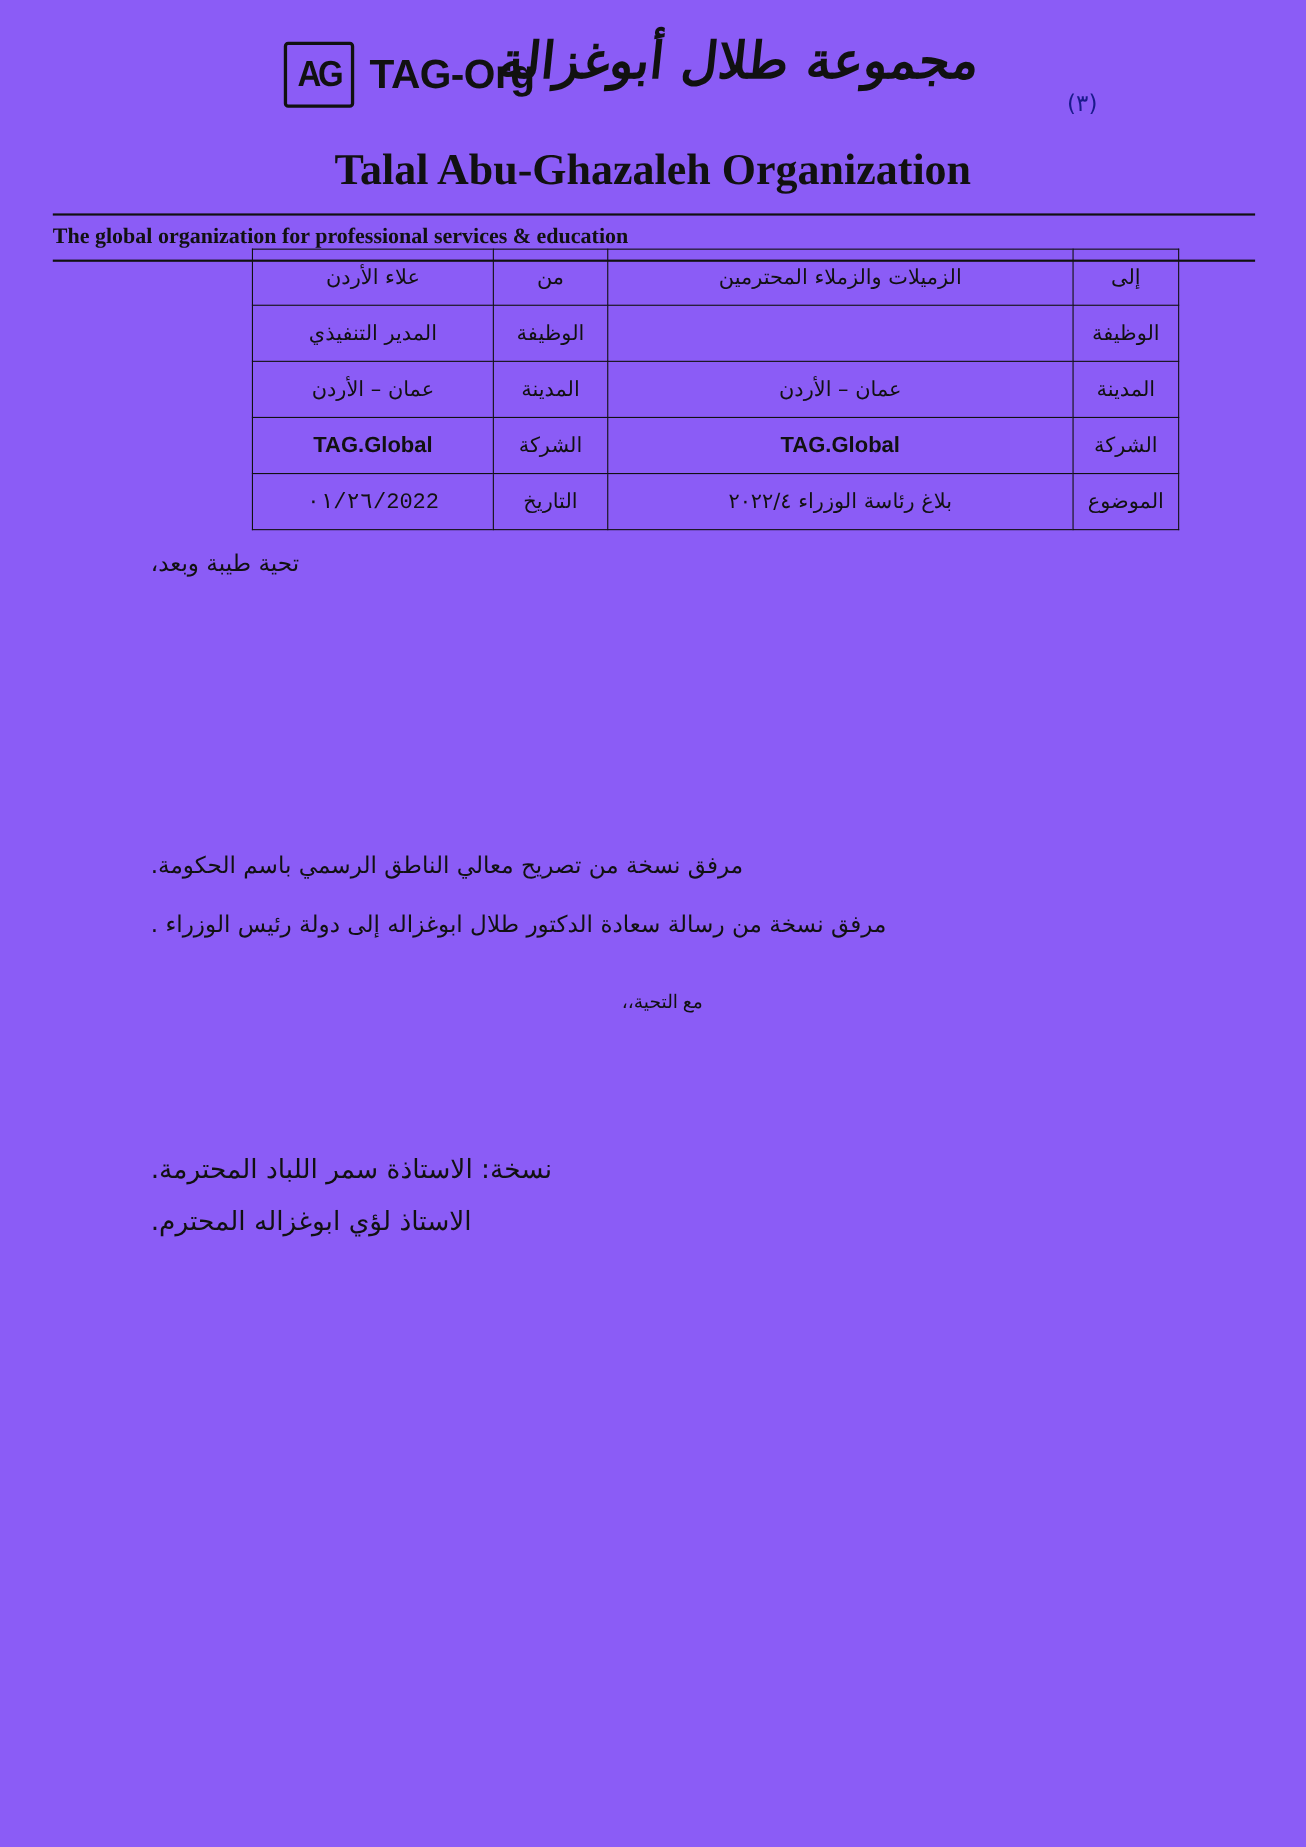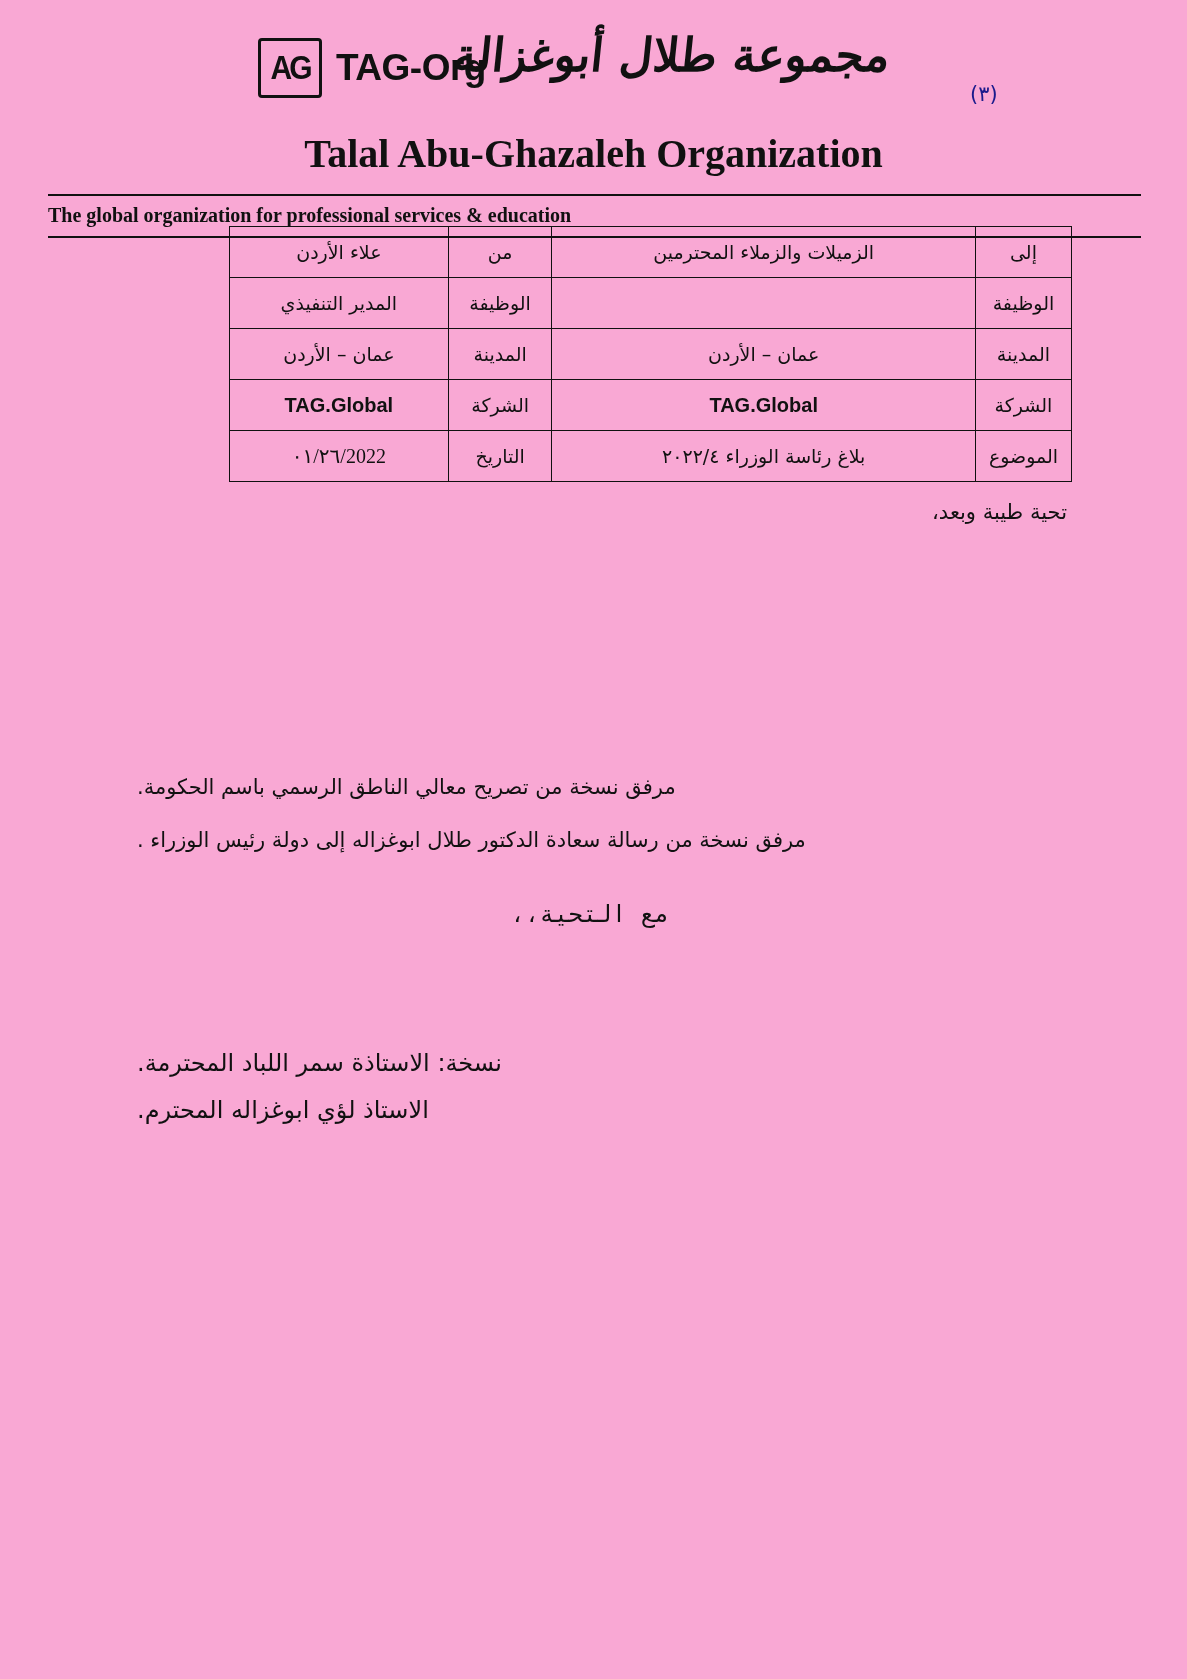--- a/index.html
+++ b/index.html
@@ -4,21 +4,21 @@
 <style>
   html, body {
     margin: 0;
     padding: 0;
     background: #ffffff;
   }
   .page {
     position: relative;
     width: 1187px;
     height: 1679px;
-    background: #f9a8d4;
+    background: #8b5cf6;
     margin: 0 auto;
     overflow: hidden;
     font-family: "Liberation Serif", "DejaVu Serif", serif;
     color: #111111;
   }
 
   
   .header {
     position: absolute;
     top: 22px;
@@ -153,65 +153,65 @@
   }
   .val2 {
     width: 210px;
   }
   .bold-latin {
     font-family: "Liberation Sans", sans-serif;
     font-weight: 700;
     font-size: 20px;
   }
   .date-cell {
-    font-family: Liberation Serif, serif;
+    font-family: Liberation Mono, monospace;
     font-size: 20px;
   }
 
   
   .body-text {
     position: absolute;
     right: 120px;
     width: 930px;
     font-family: "DejaVu Sans", "Liberation Sans", sans-serif;
     font-size: 21px;
     line-height: 2.05;
     text-align: justify;
   }
   .greeting {
     position: absolute;
     top: 500px;
     right: 120px;
     width: 930px;
-    text-align: right;
+    text-align: left;
     font-family: "DejaVu Sans", sans-serif;
     font-size: 21px;
   }
   .para1 {
     top: 560px;
   }
   .attach {
     position: absolute;
     right: 120px;
     width: 930px;
     font-family: "DejaVu Sans", sans-serif;
     font-size: 21px;
     line-height: 2.1;
     text-align: left;
   }
   .attach1 { top: 765px; }
   .attach2 { top: 818px; }
   .regards {
     position: absolute;
     top: 900px;
-    right: 132px;
-    width: 930px;
-    text-align: center;
-    font-family: Liberation Mono, monospace;
-    font-size: 24px;
+    right: 120px;
+    width: 930px;
+    text-align: center;
+    font-family: Liberation Serif, serif;
+    font-size: 17px;
   }
   .cc {
     position: absolute;
     right: 120px;
     width: 930px;
     font-family: "DejaVu Sans", sans-serif;
     font-size: 24px;
     line-height: 2.1;
     text-align: left;
   }

